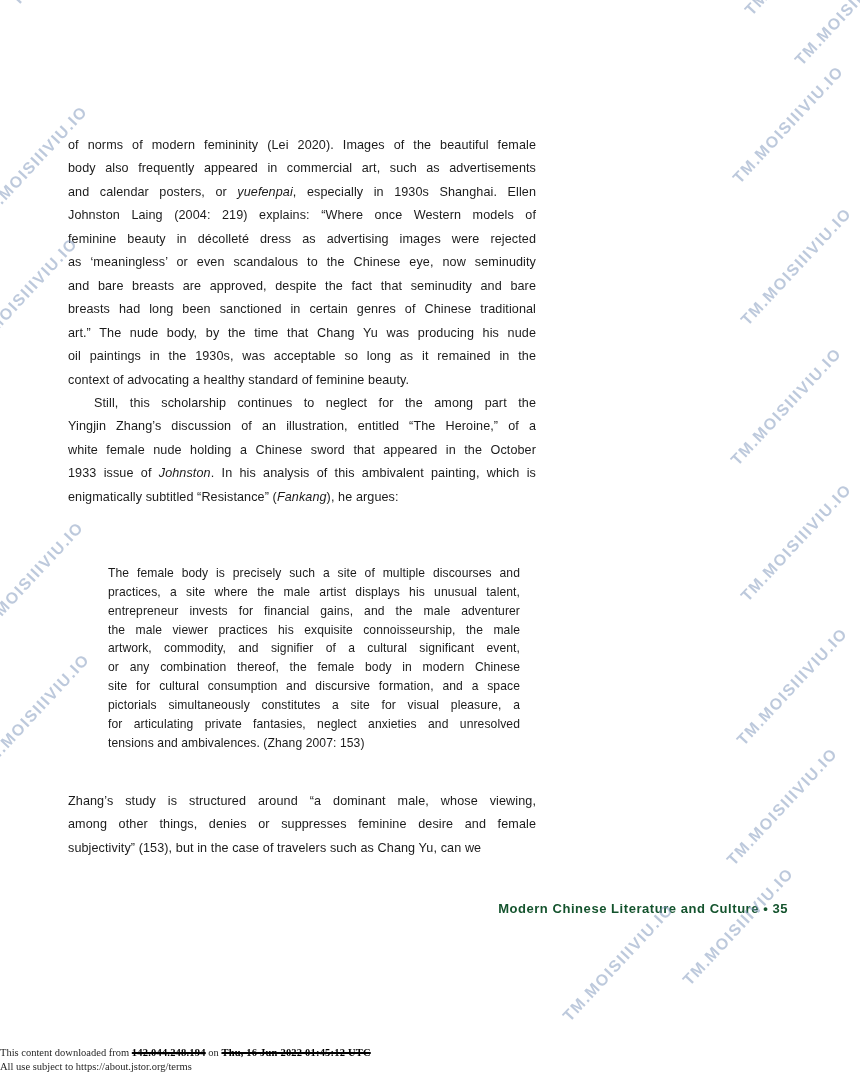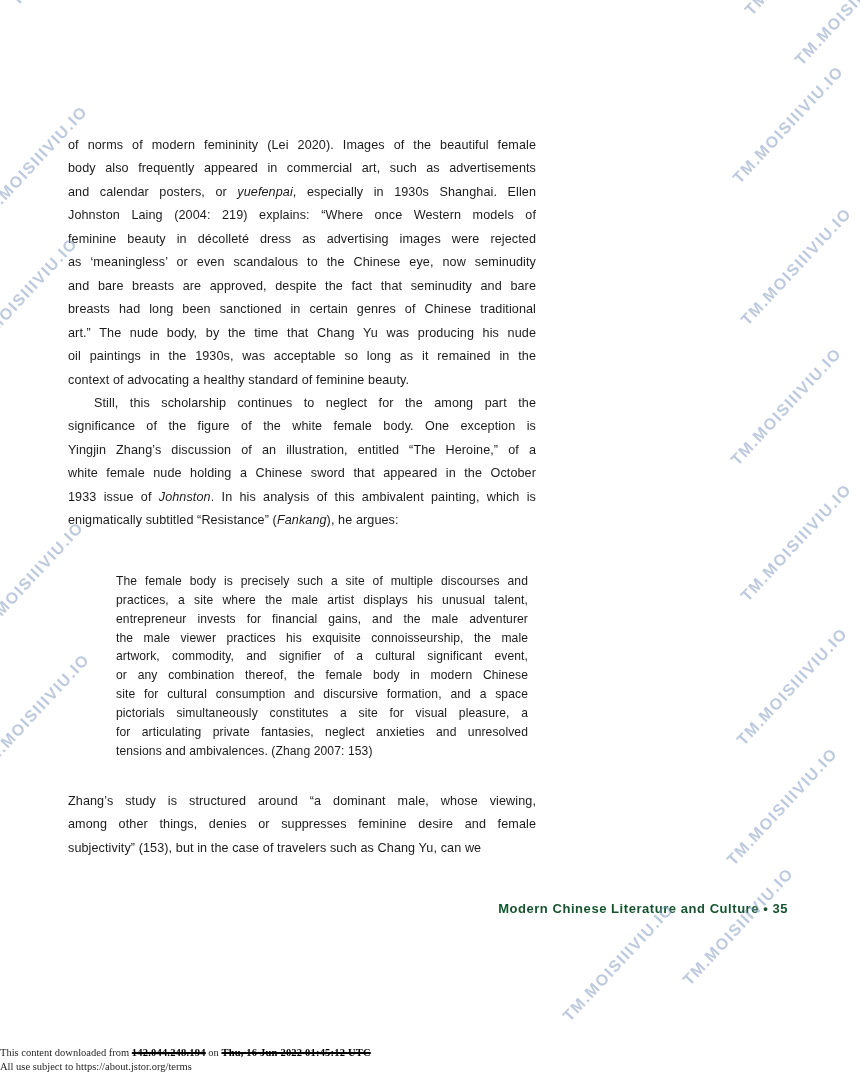--- a/index.html
+++ b/index.html
@@ -26,21 +26,21 @@
   
   .body-column { position: absolute; left: 68px; top: 134px; width: 468px; z-index: 2; }
   .line {
     font-size: 12.6px; line-height: 23.45px;
     text-align: justify; text-align-last: justify;
     letter-spacing: 0.1px;
   }
   .line.last { text-align-last: left; }
   .line.indent { text-indent: 26px; }
 
-  .quote { position: absolute; left: 100px; top: 556px; width: 412px; margin: 16px; z-index: 2; }
+  .quote { position: absolute; left: 100px; top: 556px; width: 412px; margin: 8px; z-index: 2; }
   .quote .line { font-size: 12.1px; line-height: 18.85px; }
 
   .closing { position: absolute; left: 68px; top: 790px; width: 468px; z-index: 2; }
 
   .footer {
     position: absolute; right: 72px; top: 901px; z-index: 2;
     font-weight: bold; font-size: 13px; letter-spacing: 0.55px; color: #14532d;
   }
 
   .provenance {
@@ -88,21 +88,20 @@
         <div class="line">feminine beauty in décolleté dress as advertising images were rejected</div>
         <div class="line">as ‘meaningless’ or even scandalous to the Chinese eye, now seminudity</div>
         <div class="line">and bare breasts are approved, despite the fact that seminudity and bare</div>
         <div class="line">breasts had long been sanctioned in certain genres of Chinese traditional</div>
         <div class="line">art.” The nude body, by the time that Chang Yu was producing his nude</div>
         <div class="line">oil paintings in the 1930s, was acceptable so long as it remained in the</div>
         <div class="line last">context of advocating a healthy standard of feminine beauty.</div>
       </section>
     <section>
         <div class="line indent">Still, this scholarship continues to neglect for the among part the</div>
-        <div class="line">significance of the figure of the white female body. One exception is</div>
         <div class="line">Yingjin Zhang’s discussion of an illustration, entitled “The Heroine,” of a</div>
         <div class="line">white female nude holding a Chinese sword that appeared in the October</div>
         <div class="line">1933 issue of <i>Johnston</i>. In his analysis of this ambivalent painting, which is</div>
         <div class="line last">enigmatically subtitled “Resistance” (<i>Fankang</i>), he argues:</div>
       </section>
   </main>
 
   <blockquote class="quote">
       <div class="line">The female body is precisely such a site of multiple discourses and</div>
       <div class="line">practices, a site where the male artist displays his unusual talent,</div>

